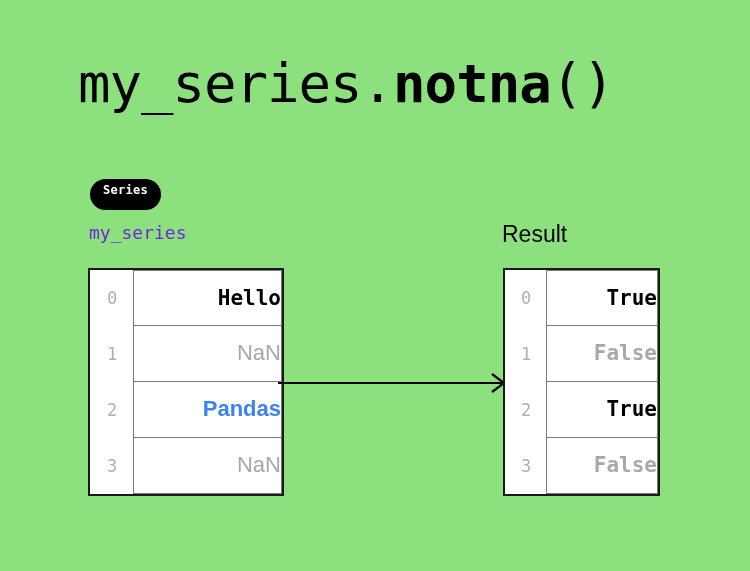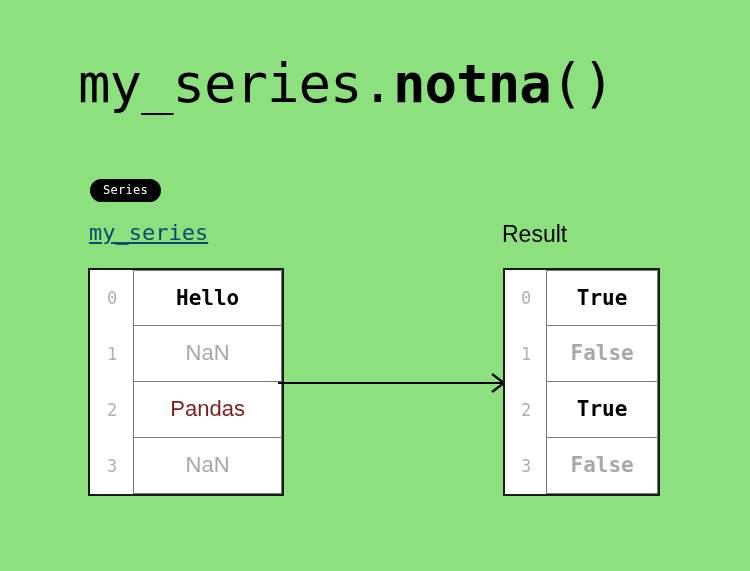--- a/index.html
+++ b/index.html
@@ -35,37 +35,36 @@
   .title .bold { font-weight: bold; }
 
   
   .badge {
     position: absolute;
     left: 90px;
     top: 179px;
     background: #000000;
     color: #ffffff;
     border-radius: 999px;
-    padding: 4px 13px 5px 13px;
+    padding: 4px 13px 13px 13px;
     font-family: "DejaVu Sans Mono", "Liberation Mono", monospace;
     font-size: 12px;
-    font-weight: normal;
+    font-weight: bold;
     line-height: 14px;
     letter-spacing: 0.3px;
   }
 
   
   .caption-mono {
     position: absolute;
     font-family: "DejaVu Sans Mono", "Liberation Mono", monospace;
-    font-size: 22px;
+    font-size: 18px;
     line-height: 26px;
-    color: #0c4a6e;
-    white-space: pre;
-    text-decoration: underline;
+    color: #6d28d9;
+    white-space: pre;
   }
   .caption-sans {
     position: absolute;
     font-family: "Liberation Sans", sans-serif;
     font-size: 23px;
     line-height: 26px;
     color: #000000;
     white-space: pre;
   }
   #caption-left  { left: 89px;  top: 220px; }
@@ -100,21 +99,21 @@
     flex: 0 0 auto;
   }
   #table-left  .idx { width: 44px; }
   #table-right .idx { width: 42px; }
 
   .cell {
     box-sizing: border-box;
     flex: 1 1 auto;
     display: flex;
     align-items: center;
-    justify-content: center;
+    justify-content: flex-end;
     border: 1.5px solid #7a7a7a;
     background: #ffffff;
     margin-left: -0.75px;
   }
   .row + .row .cell { margin-top: -1.5px; }
 
   .val {
     font-family: "DejaVu Sans Mono", "Liberation Mono", monospace;
     font-size: 21px;
     line-height: 24px;
@@ -124,22 +123,22 @@
     font-weight: bold;
     color: #000000;
   }
   .val.muted {
     font-weight: bold;
     color: #a8a8a8;
   }
   .val.sans {
     font-family: "Liberation Sans", sans-serif;
     font-size: 22px;
-    font-weight: normal;
-    color: #7f1d1d;
+    font-weight: bold;
+    color: #3b82f6;
   }
   .val.sans-muted {
     font-family: "Liberation Sans", sans-serif;
     font-size: 22px;
     font-weight: normal;
     color: #a8a8a8;
   }
 
   
   #arrow-svg {

